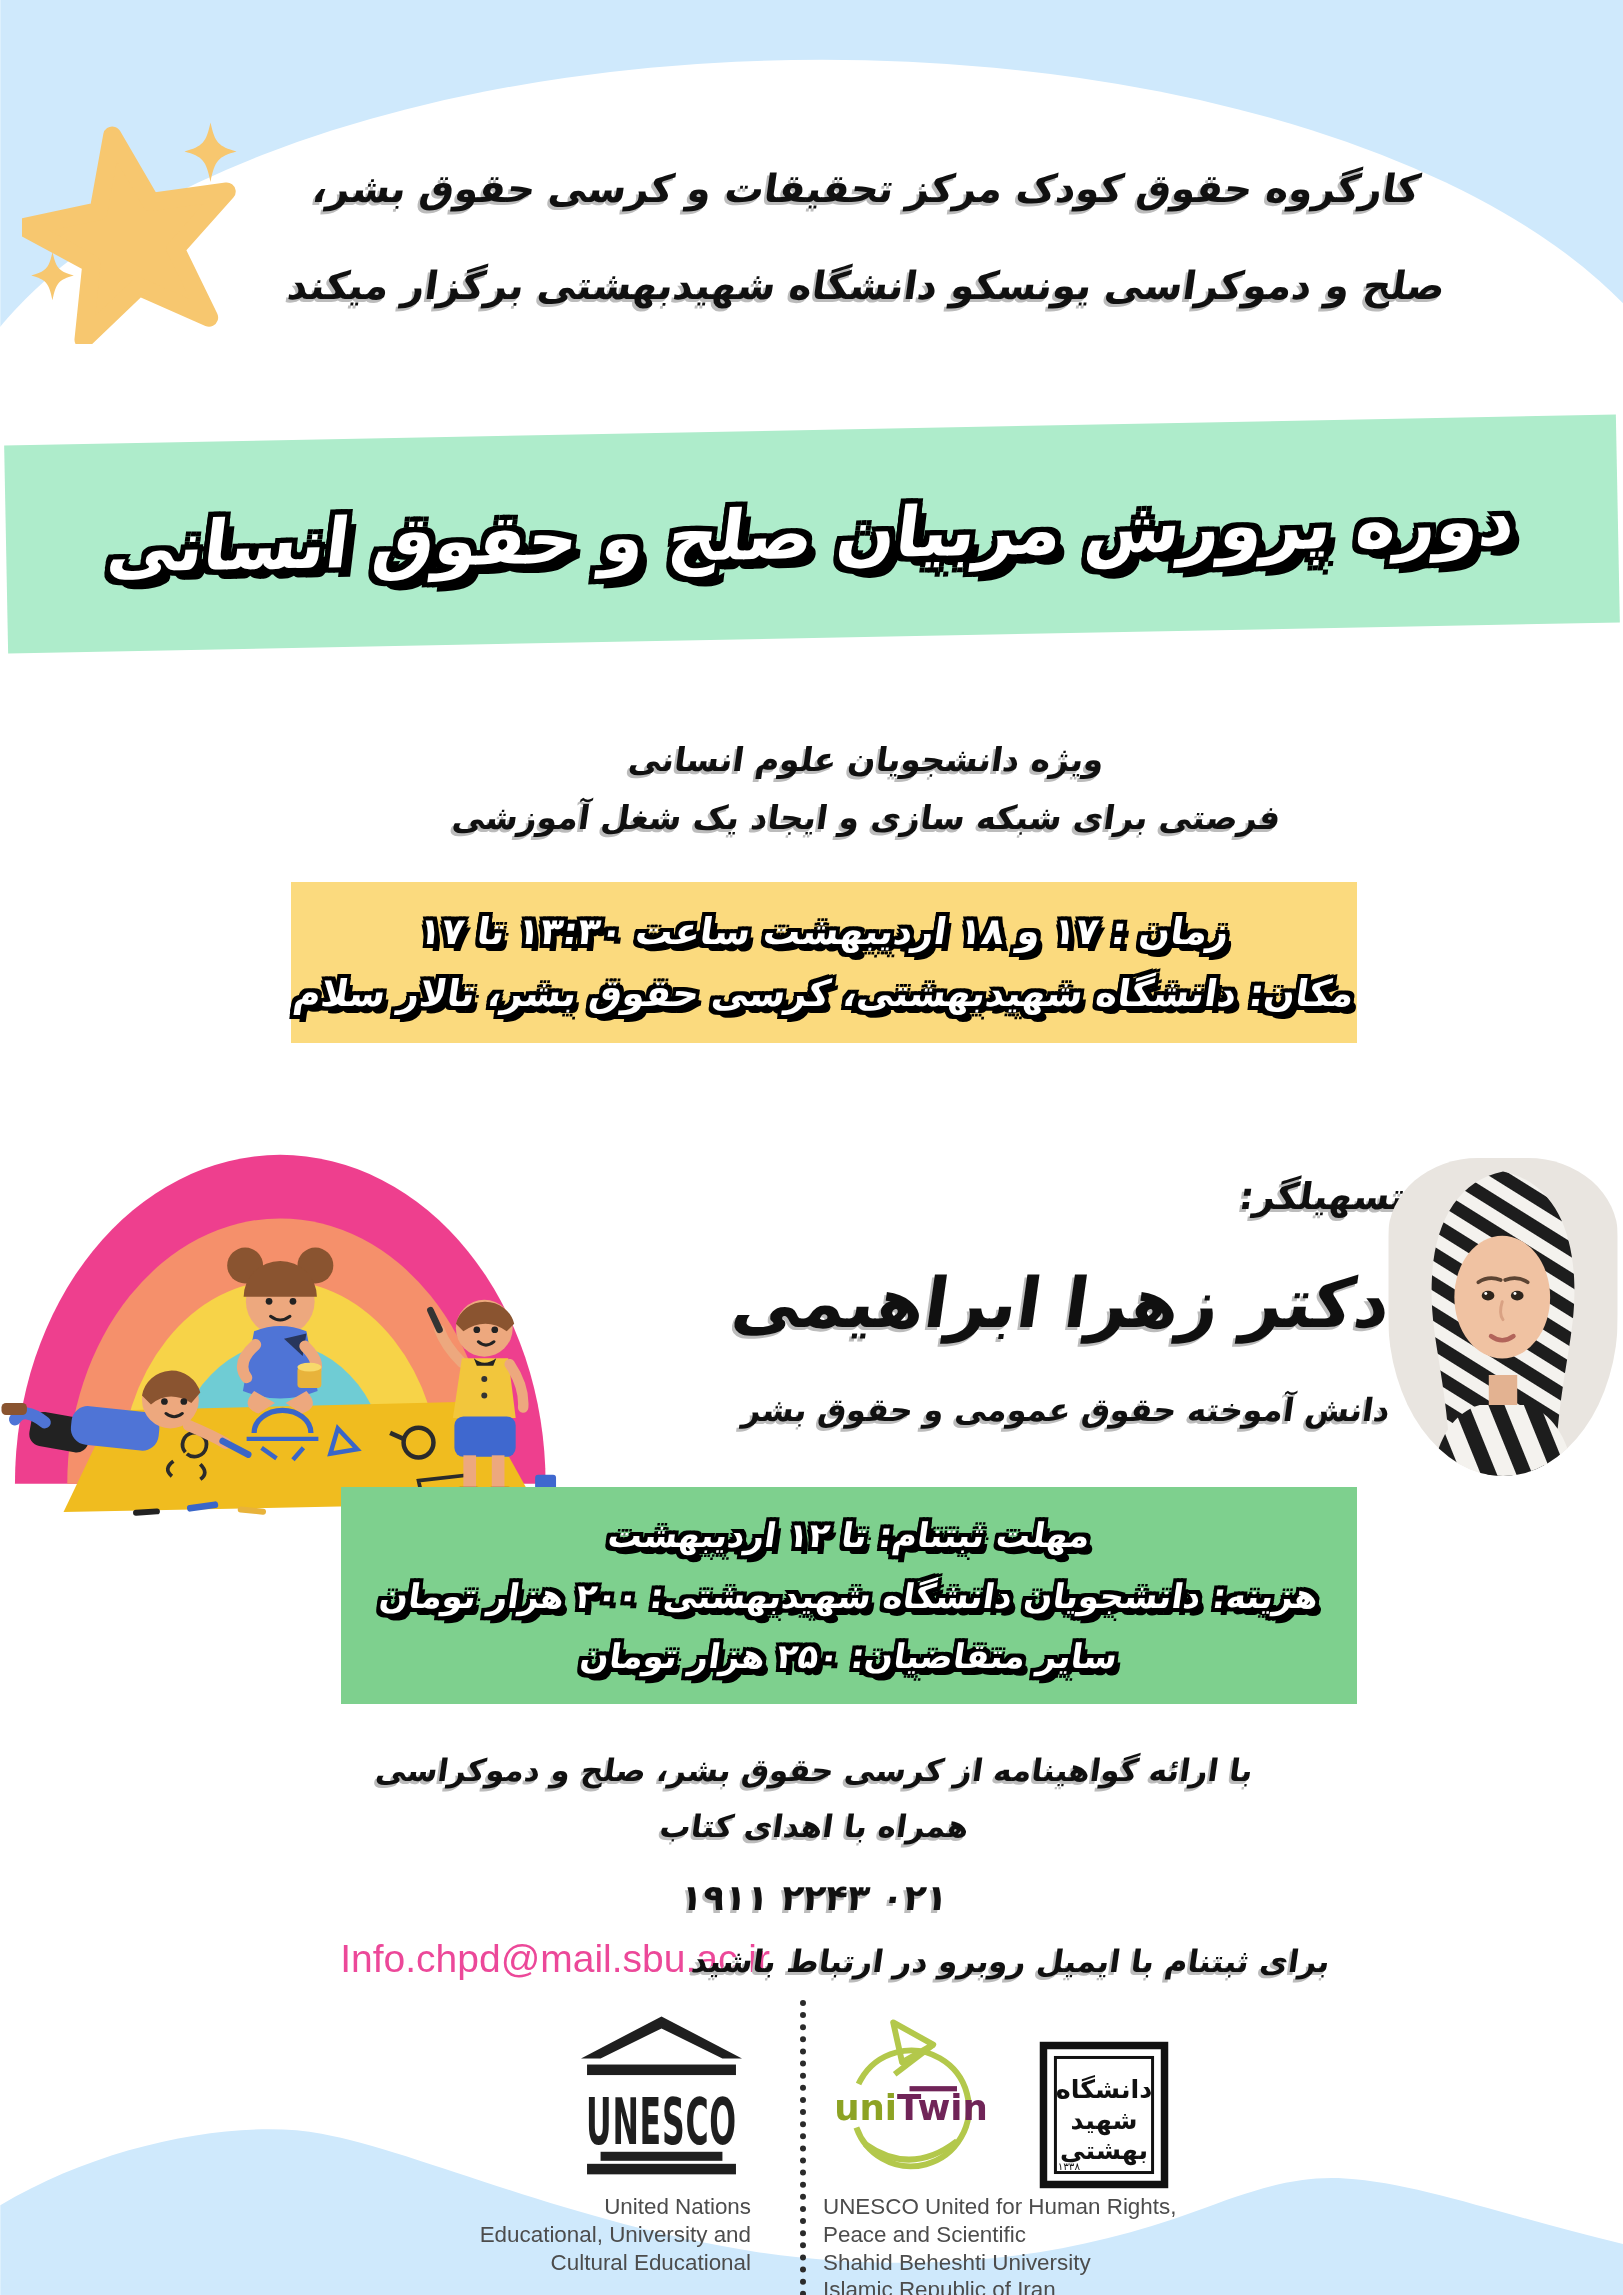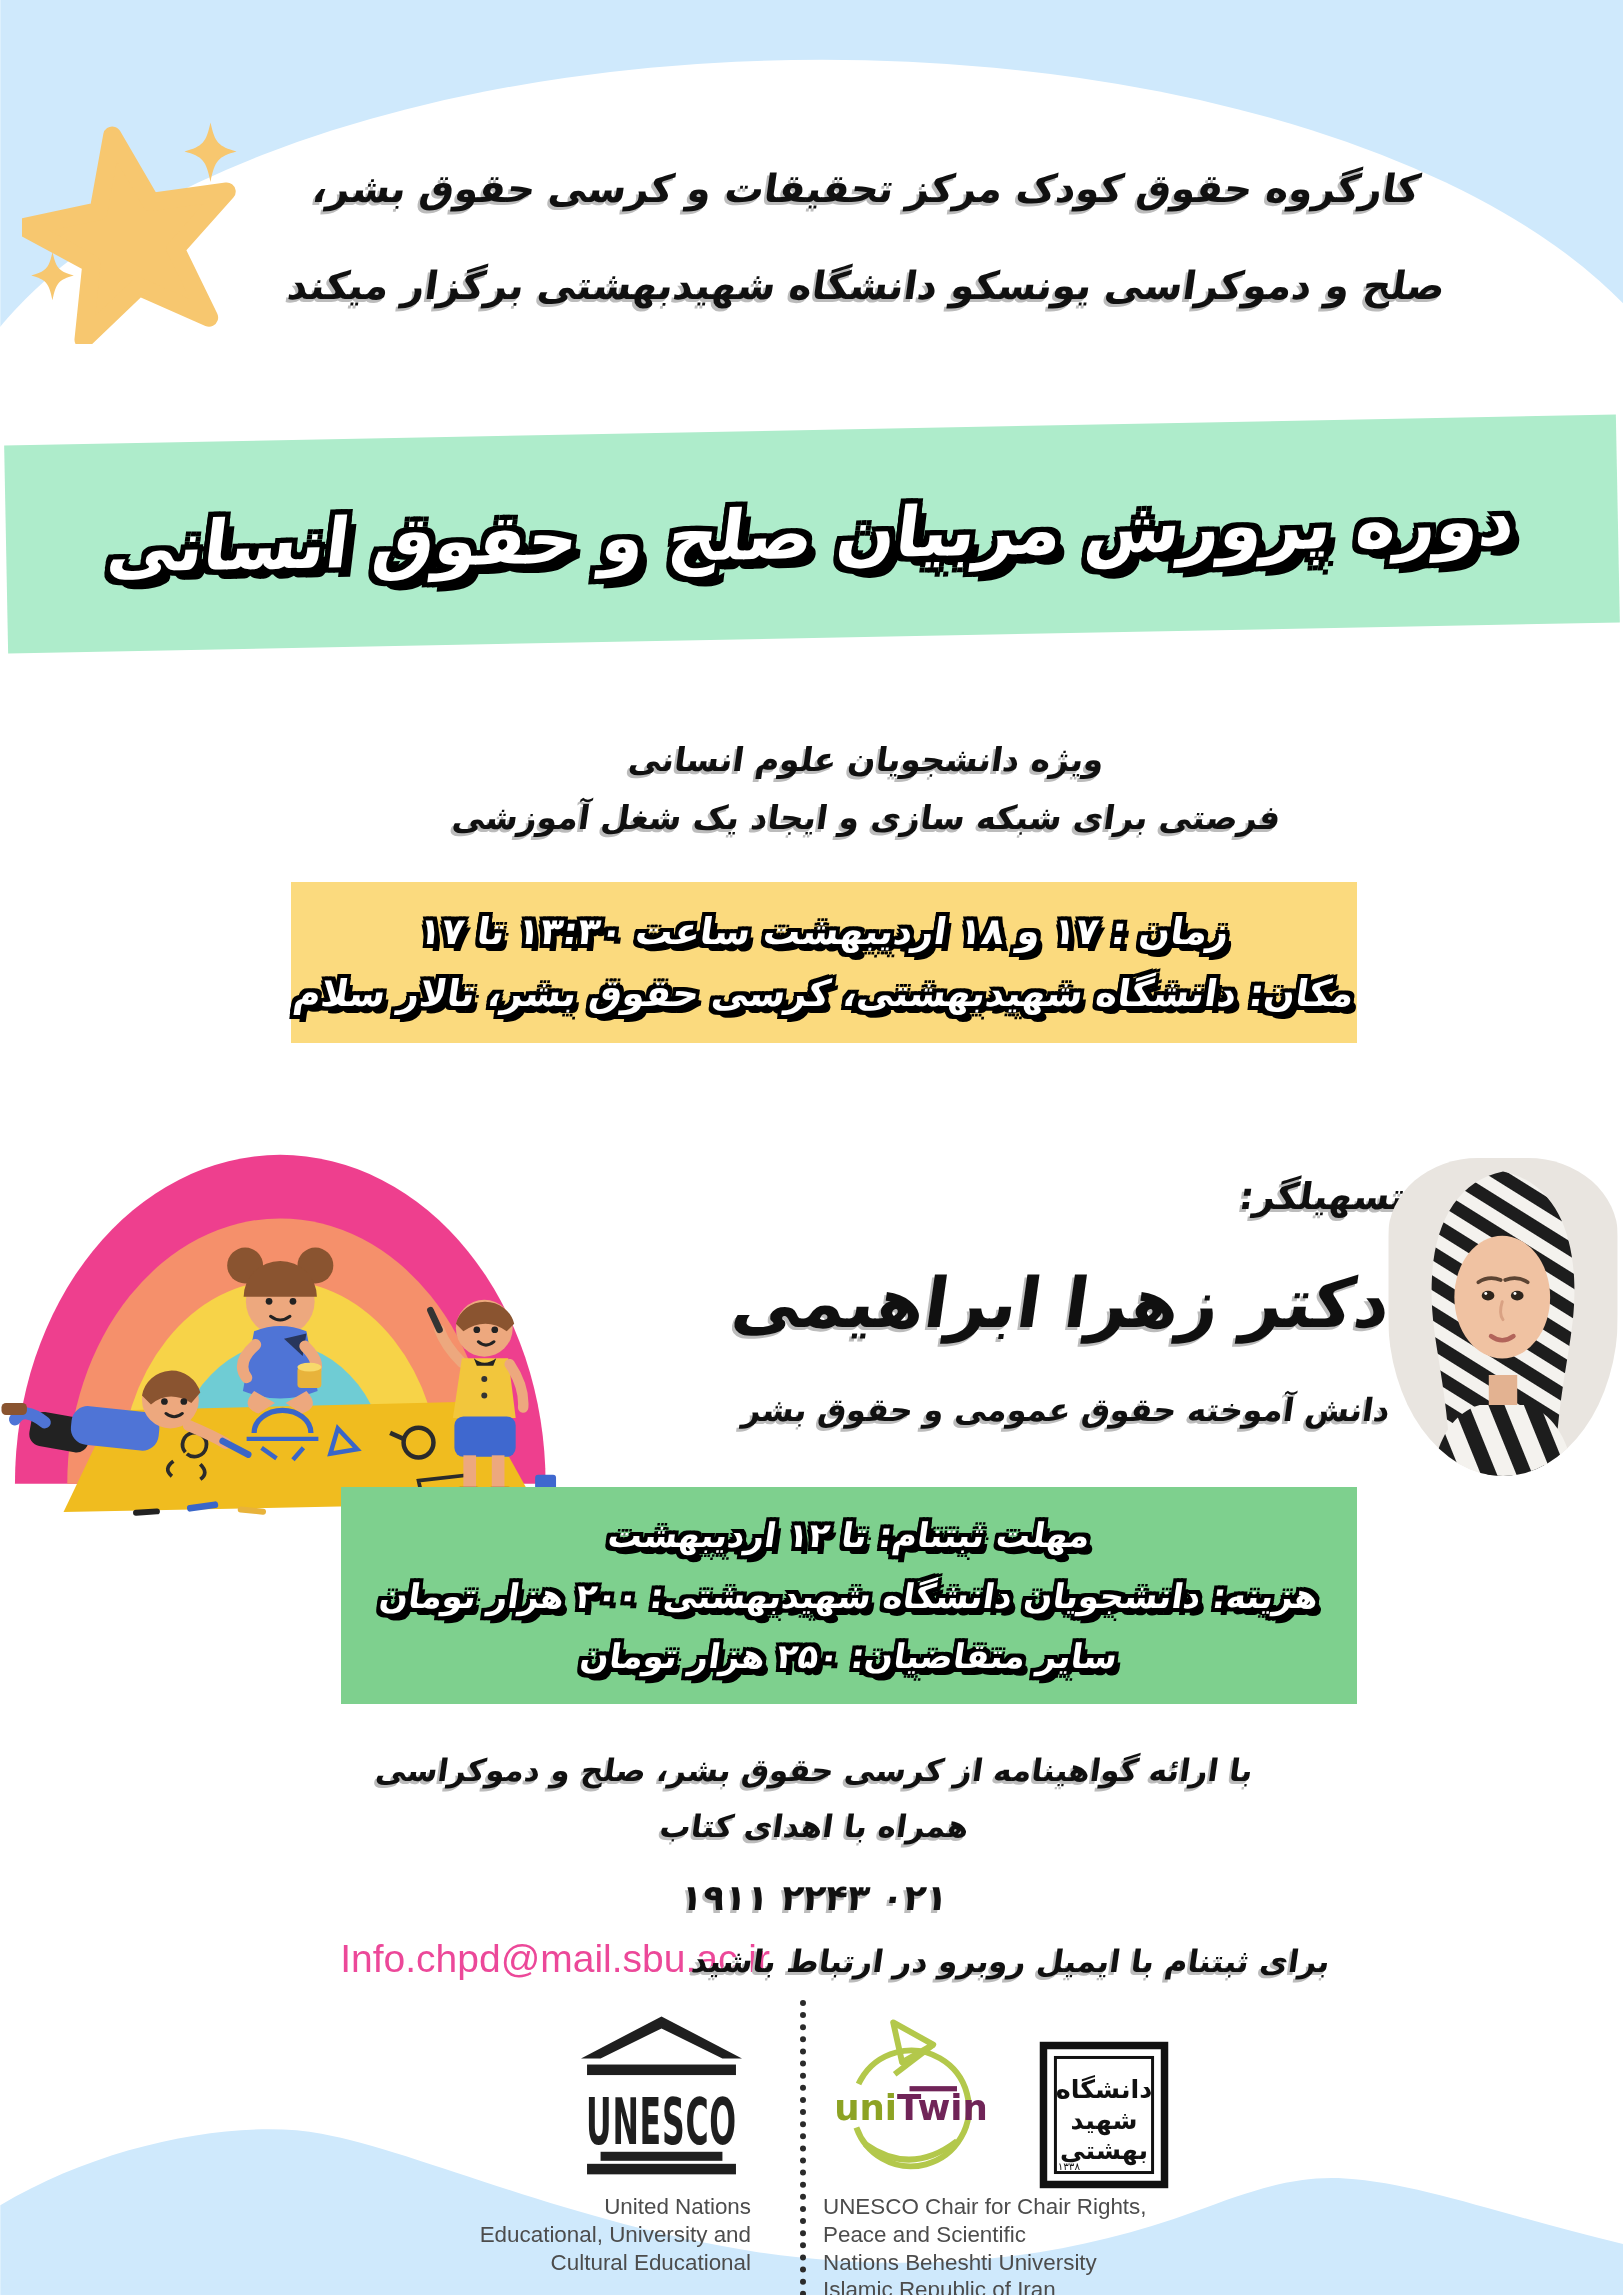--- a/index.html
+++ b/index.html
@@ -211,20 +211,20 @@
   <svg class="abs" style="left:1039px;top:2041px;" width="130" height="148" viewBox="0 0 174 198">
     <rect x="6" y="6" width="162" height="186" fill="#ffffff" stroke="#111" stroke-width="10"></rect>
     <rect x="22" y="22" width="130" height="154" fill="none" stroke="#111" stroke-width="4"></rect>
     <text x="87" y="76" text-anchor="middle" font-family="DejaVu Sans, sans-serif" font-weight="bold" font-size="34" fill="#111">دانشگاه</text>
     <text x="87" y="118" text-anchor="middle" font-family="DejaVu Sans, sans-serif" font-weight="bold" font-size="34" fill="#111">شهید</text>
     <text x="87" y="158" text-anchor="middle" font-family="DejaVu Sans, sans-serif" font-weight="bold" font-size="34" fill="#111">بهشتی</text>
     <text x="40" y="172" text-anchor="middle" font-family="DejaVu Sans, sans-serif" font-size="14" fill="#111">۱۳۳۸</text>
   </svg>
 
   <div class="abs caption" style="left:823px;top:2193px;width:374px;text-align:left;">
-    <span>UNESCO Chair for Chair Rights,</span>
+    <span>UNESCO United for Human Rights,</span>
     <span>Peace and Scientific</span>
-    <span>Nations Beheshti University</span>
+    <span>Shahid Beheshti University</span>
     <span>Islamic Republic of Iran</span>
   </div>
 
 </div>
 
 
 </body></html>

